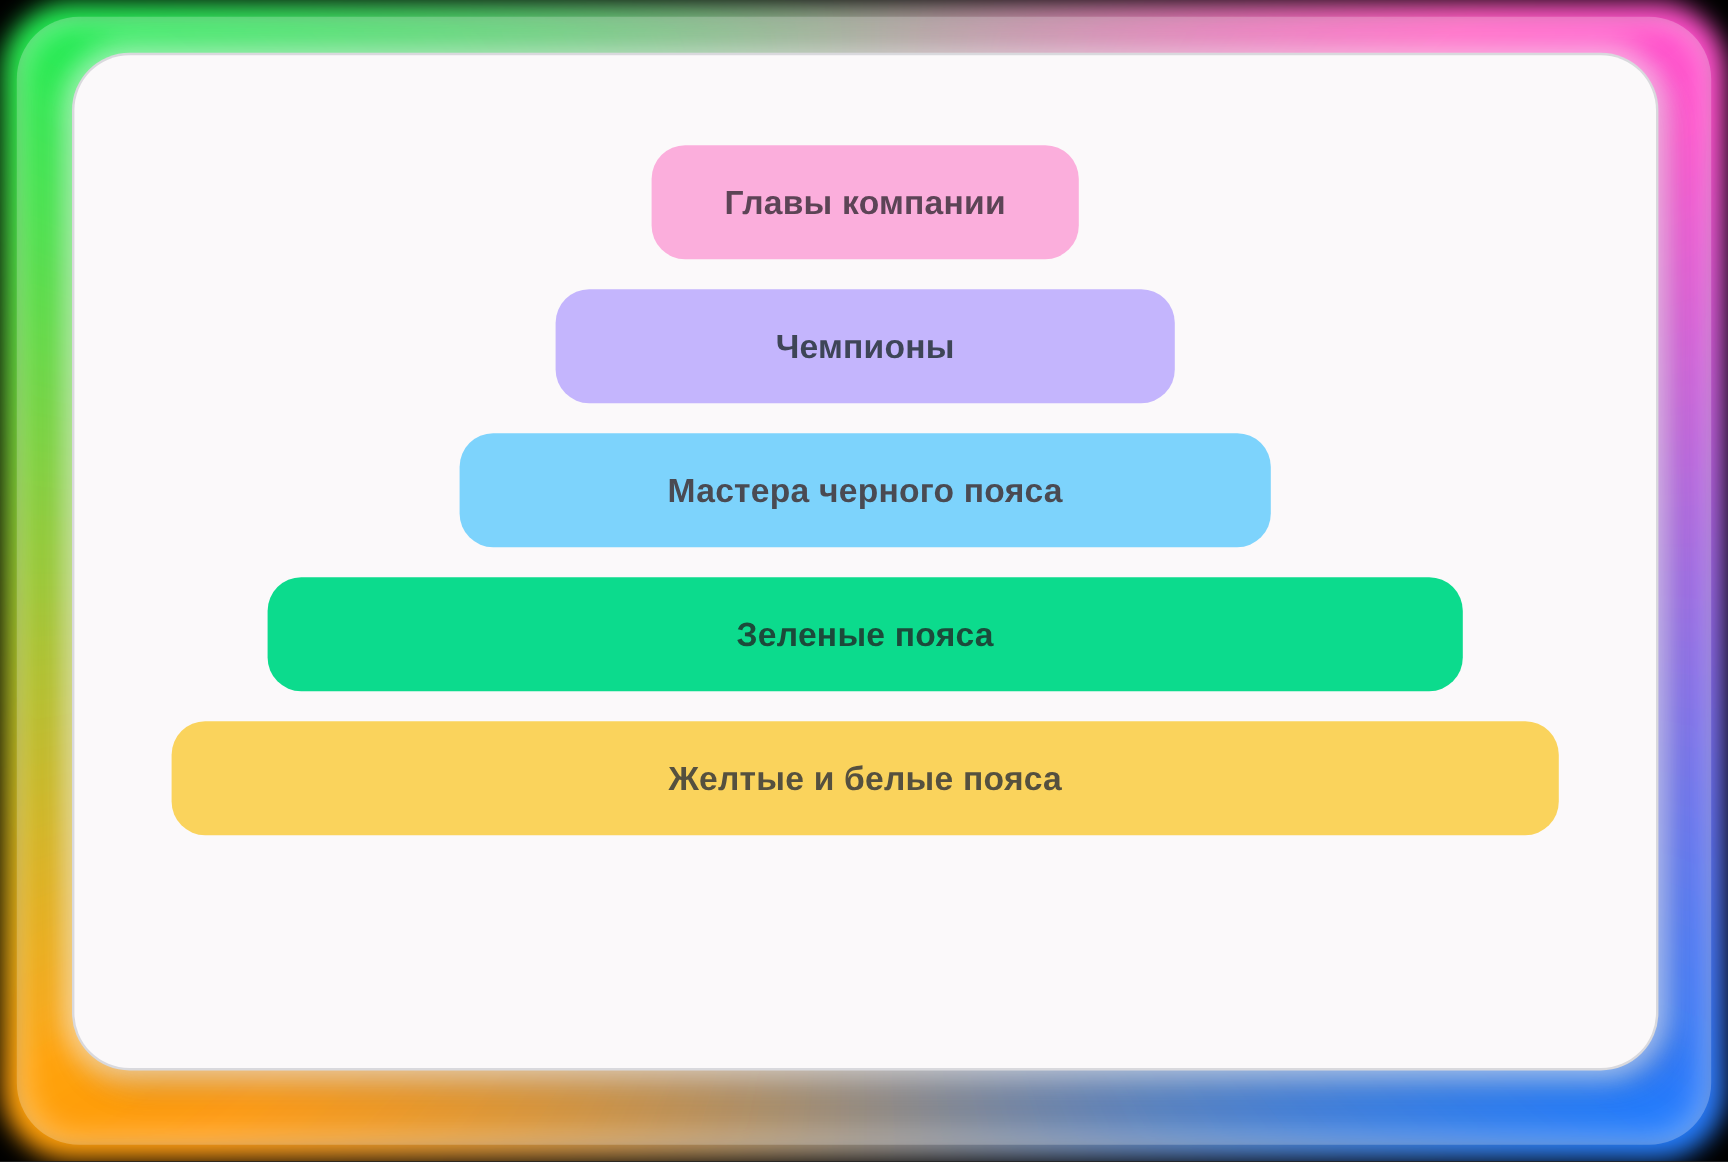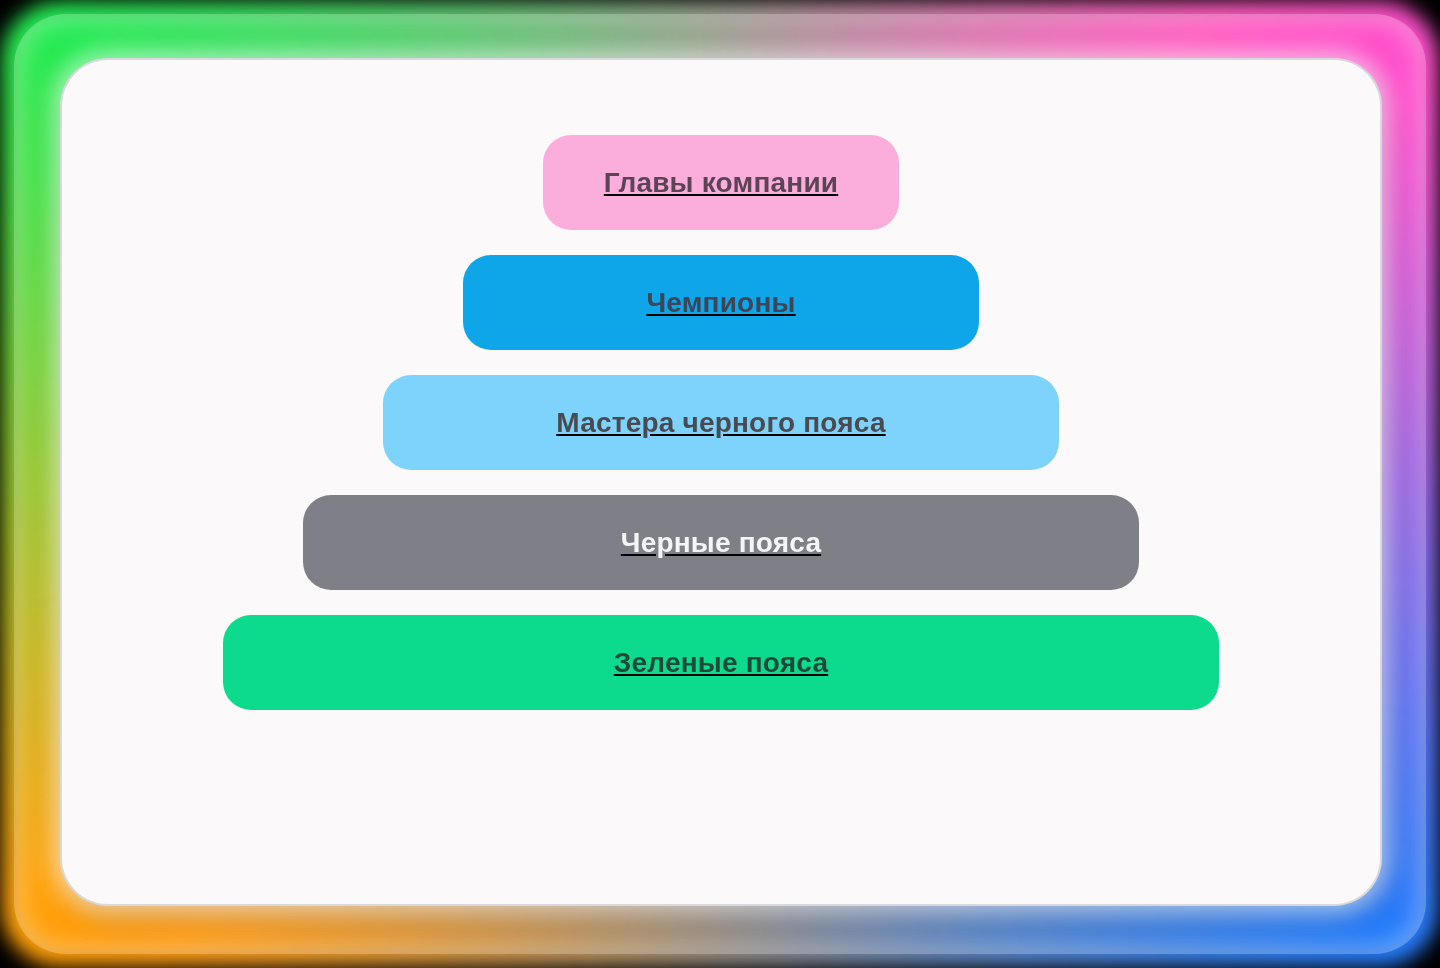--- a/index.html
+++ b/index.html
@@ -32,33 +32,32 @@
   .glow-sheen {
     position: absolute;
     inset: 14px;
     border-radius: 52px;
     box-shadow: inset 0 0 26px 6px rgba(255,255,255,0.35);
     pointer-events: none;
   }
   .card {
     position: absolute;
     left: 62px;
-    top: 60px;
+    top: 46px;
     width: 1318px;
     height: 844px;
     background: var(--card-bg);
     border-radius: 46px;
     box-shadow:
       0 0 0 2px #d9d9dd,
       0 0 22px 10px rgba(255,255,255,0.55),
       10px 14px 30px rgba(70,70,90,0.22);
     display: flex;
     flex-direction: column;
     align-items: center;
-    text-decoration: underline;
   }
   .stack {
     margin-top: 75px;
     display: flex;
     flex-direction: column;
     align-items: center;
   }
   .level {
     height: 95px;
     border-radius: 28px;
@@ -79,27 +78,27 @@
 <body style="background: rgb(0, 0, 0);">
 
 <div class="canvas">
   <div class="glow"></div>
   <div class="glow-sheen"></div>
   <div class="card">
     <div class="stack">
         <div class="level" style="width: 356px; background: rgb(251, 174, 220);">
           <span style="color: rgb(92, 68, 86);">Главы компании</span>
         </div>
-        <div class="level" style="width: 516px; background: #0ea5e9;">
+        <div class="level" style="width: 516px; background: #c4b5fd;">
           <span style="color: rgb(62, 69, 87);">Чемпионы</span>
         </div>
         <div class="level" style="width: 676px; background: #7dd3fc;">
           <span style="color: rgb(74, 74, 82);">Мастера черного пояса</span>
         </div>
-        <div class="level" style="width: 836px; background: rgb(127, 127, 136);">
-          <span style="color: rgb(245, 245, 247);">Черные пояса</span>
-        </div>
         <div class="level" style="width: 996px; background: rgb(12, 219, 141);">
           <span style="color: rgb(28, 74, 58); text-align: center;">Зеленые пояса</span>
+        </div>
+        <div class="level" style="width: 1156px; background: rgb(250, 211, 92);">
+          <span style="color: rgb(85, 80, 63);">Желтые и белые пояса</span>
         </div>
       </div>
   </div>
 </div>
 
 </body></html>

